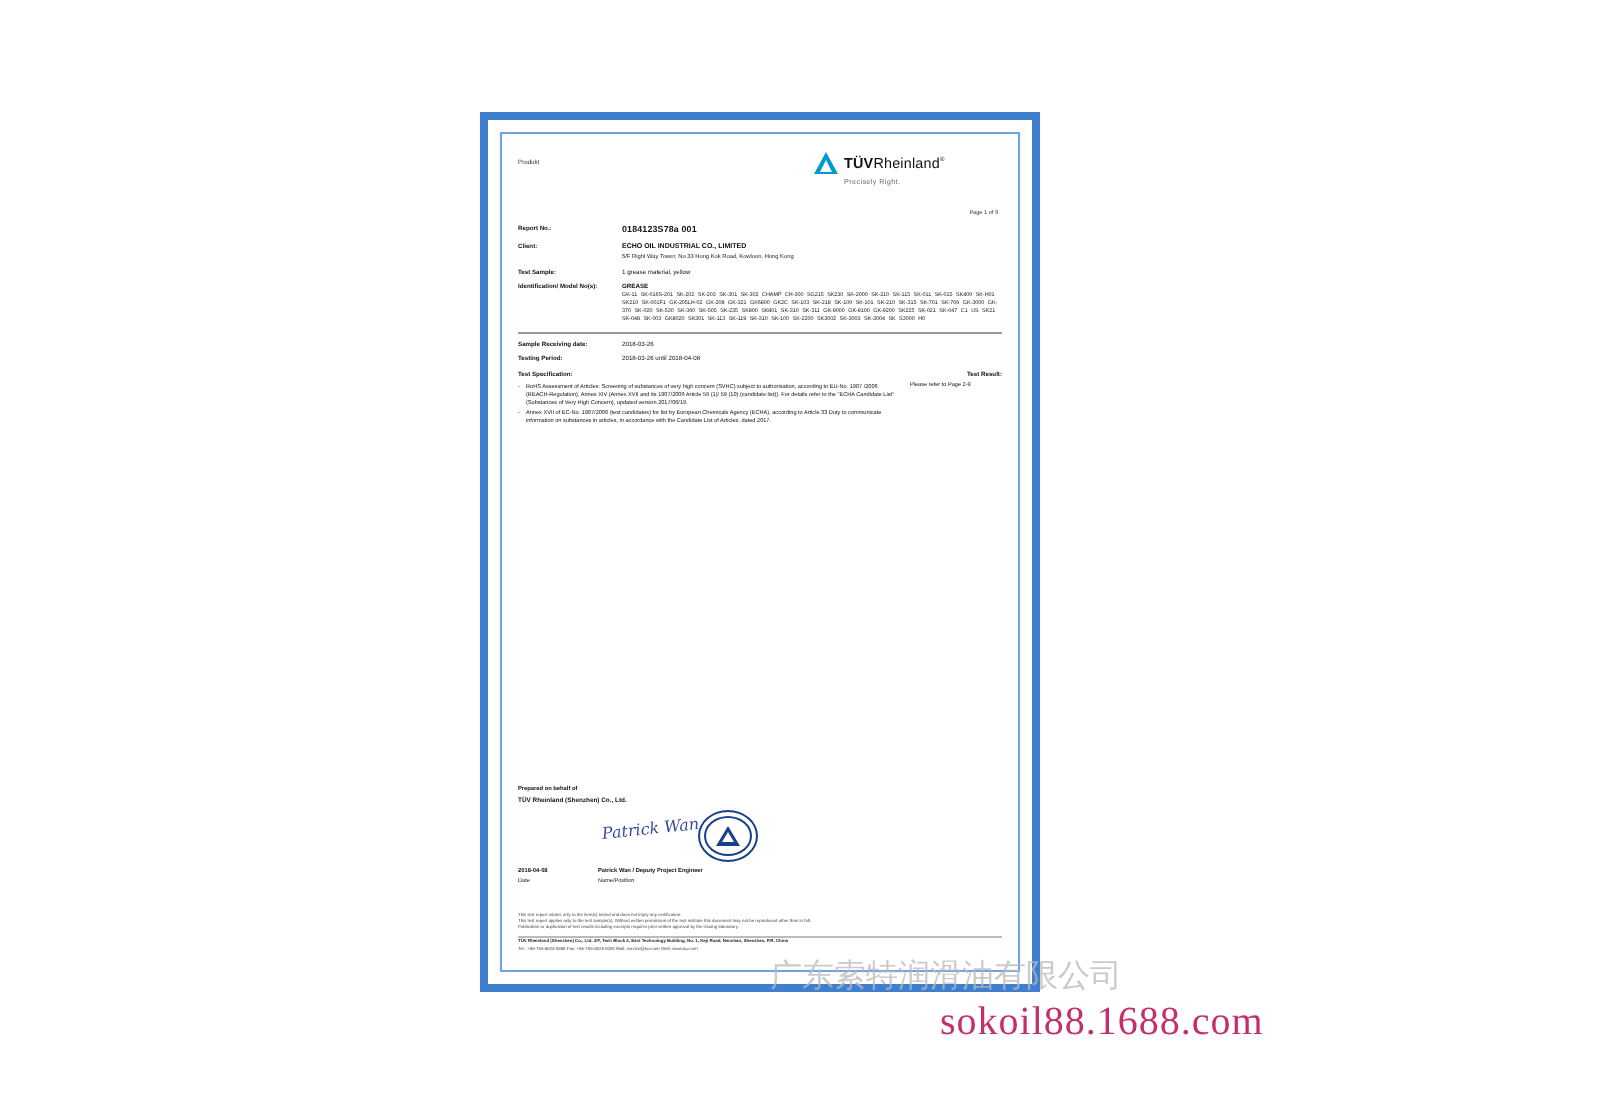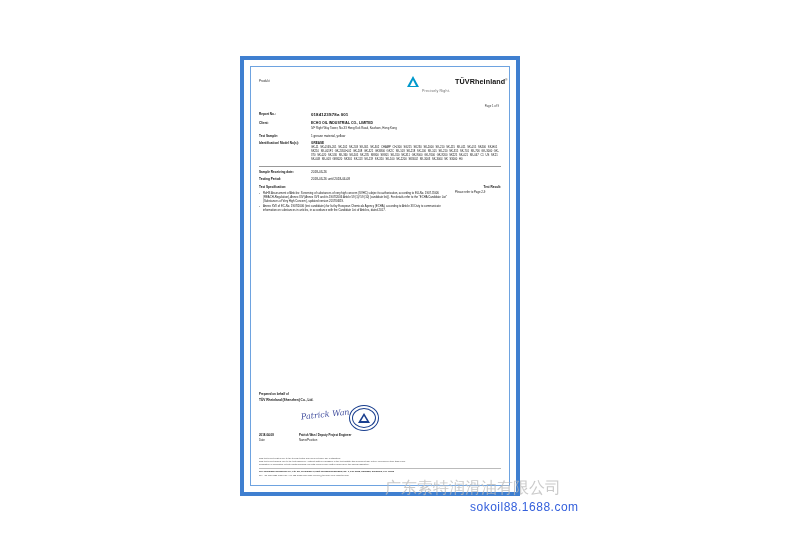--- a/index.html
+++ b/index.html
@@ -98,22 +98,22 @@
     border-left: 3.9px solid transparent;
     border-right: 3.9px solid transparent;
     border-bottom: 6px solid #ffffff;
   }
   .tuv-name {
     font-size: 7.2px;
     letter-spacing: .1px;
     color: #111;
     white-space: nowrap;
   }
-  .tuv-name b { font-weight: bold; margin-left: 33px; }
-  .tuv-name .light { font-weight: bold; }
+  .tuv-name b { font-weight: bold; }
+  .tuv-name .light { font-weight: normal; }
   .tuv-reg { font-size: 3px; vertical-align: super; }
   .tuv-slogan {
     margin-top: 1px;
     margin-left: 15px;
     font-size: 3.6px;
     color: #6a6a6a;
     letter-spacing: .2px;
   }
   .page-of {
     position: absolute;
@@ -322,23 +322,23 @@
     font-size: 16px;
     color: #b9b9b9;
     font-family: "DejaVu Sans", sans-serif;
     white-space: nowrap;
     opacity: .75;
   }
   .wm-url {
     position: absolute;
     left: 470px;
     top: 500px;
-    font-size: 12px;
-    color: #1d4ed8;
-    font-family: Liberation Sans, sans-serif;
+    font-size: 20px;
+    color: #be185d;
+    font-family: Liberation Serif, serif;
     letter-spacing: .5px;
     white-space: nowrap;
     opacity: .9;
   }
 </style>
 </head>
 <body>
 
 <div class="frame-outer">
   <div class="frame-inner">

